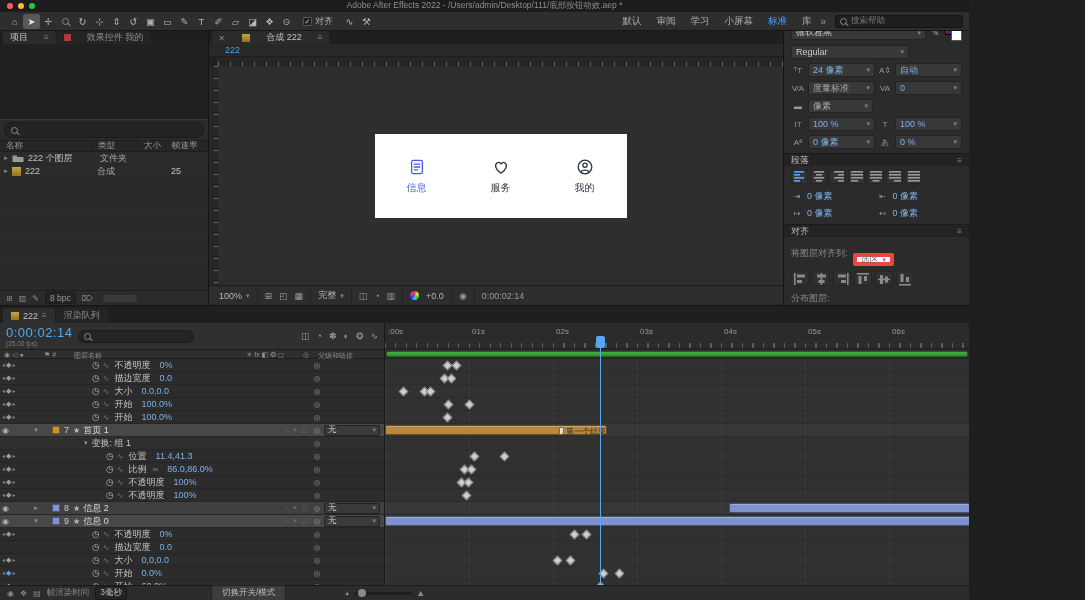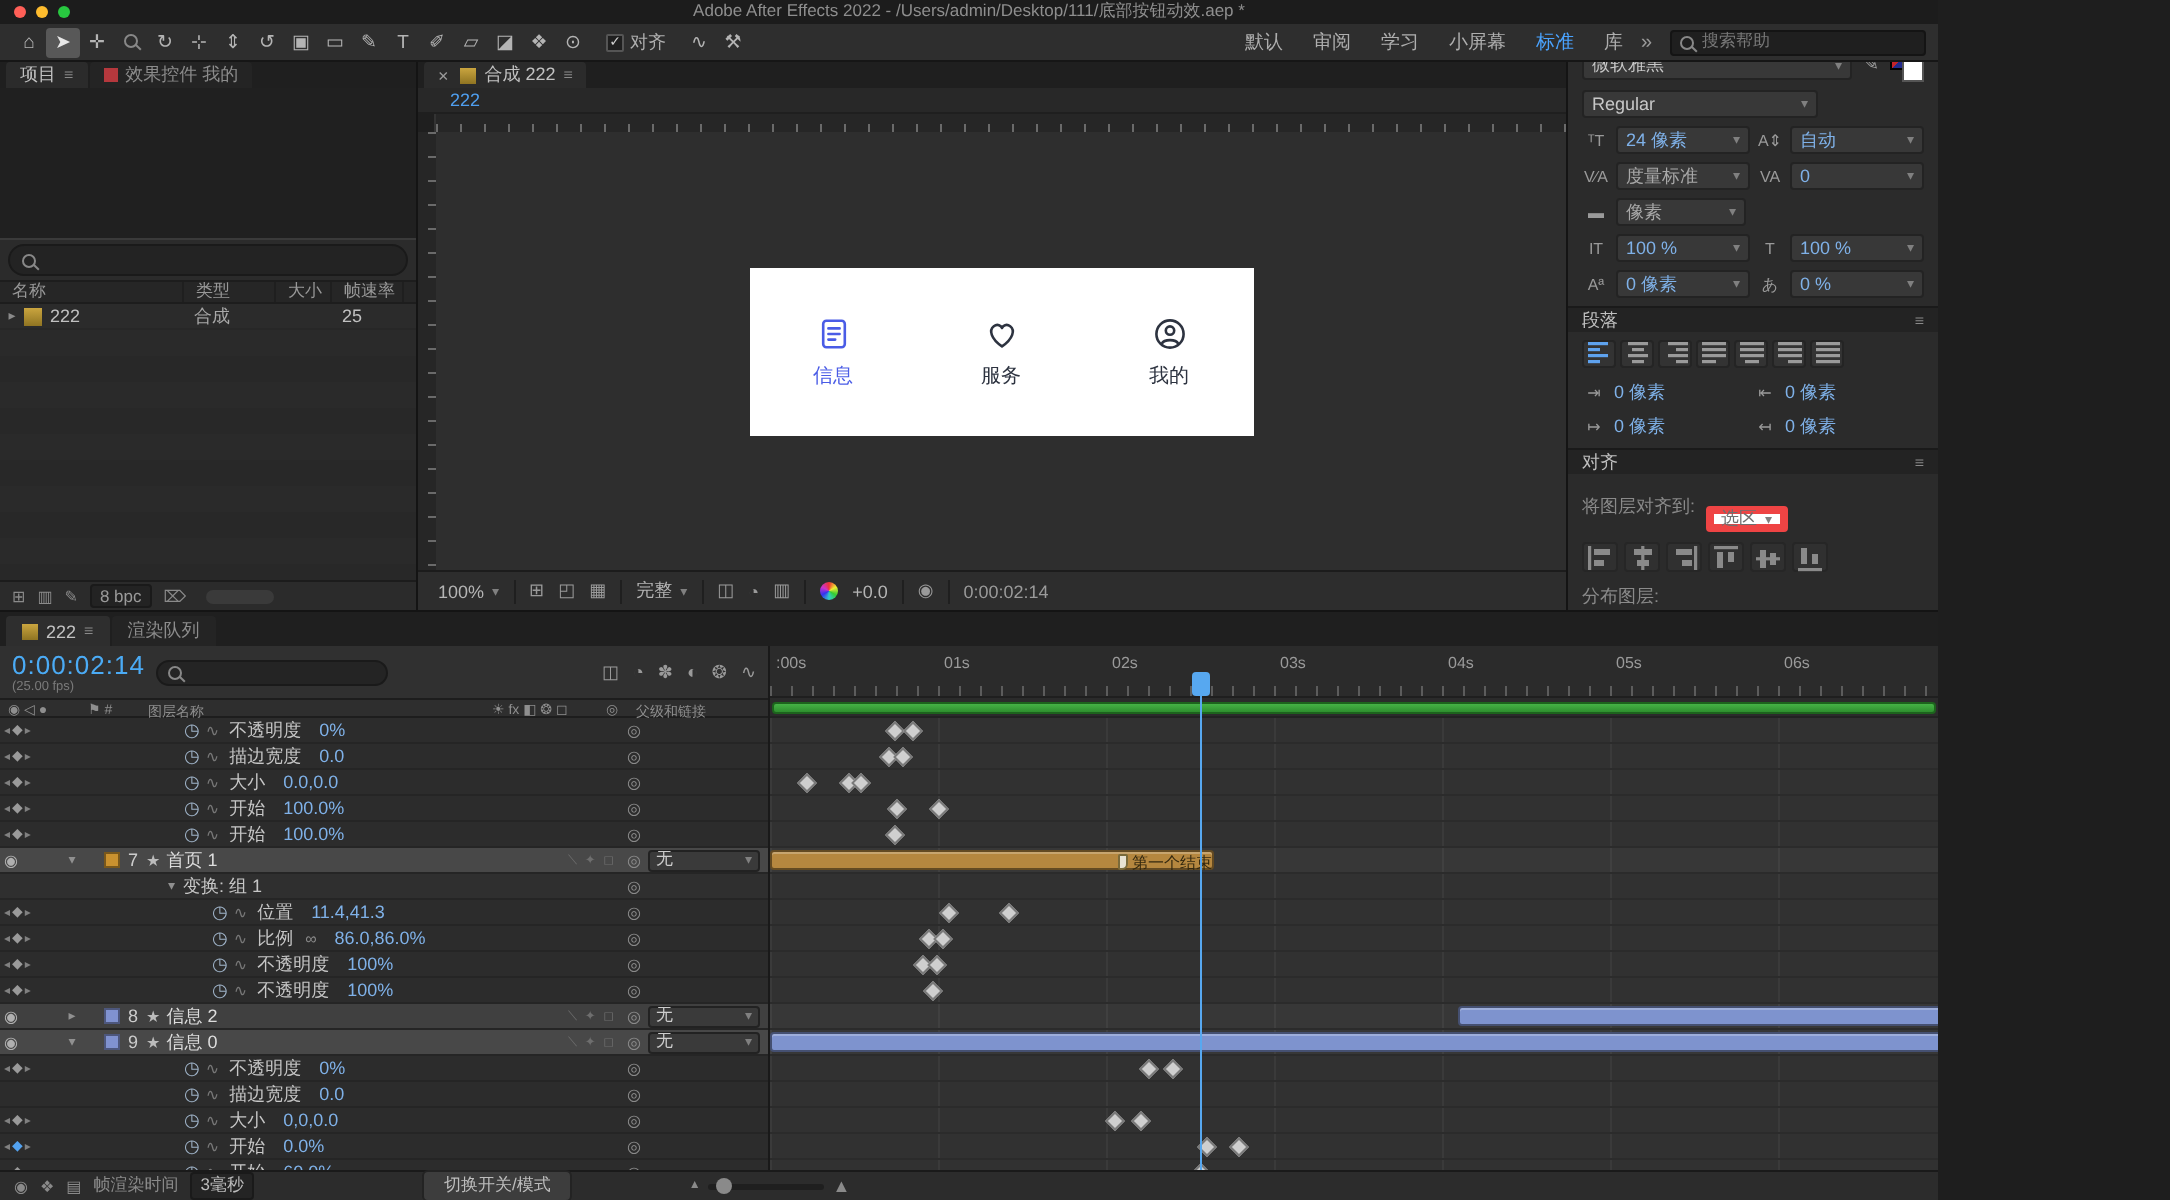--- a/index.html
+++ b/index.html
@@ -25,21 +25,21 @@
   .align-check { display:flex; align-items:center; gap:3px; margin:0 8px; color:#b0b0b0; font-size:9px; }
   .cb { width:9px; height:9px; background:#1f1f1f; border:1px solid #555; border-radius:1px; font-size:7px; line-height:8px; text-align:center; color:#cfcfcf; }
   .workspaces { display:flex; gap:15px; margin-left:auto; font-size:9.5px; color:#aeaeae; }
   .ws.active { color:#4aa3ff; }
   .chev { margin:0 9px; color:#9a9a9a; }
   .searchbox { width:128px; height:13px; background:#1f1f1f; border:1px solid #141414; border-radius:2px; display:flex; align-items:center; gap:4px; padding:0 4px; color:#777; font-size:8.5px; }
 
   
   .main { height:274px; display:flex; flex-shrink:0; }
   .ptabs { height:13px; background:#1f1f1f; display:flex; align-items:stretch; gap:1px; padding-left:3px; font-size:9px; flex-shrink:0; }
-  .ptab { display:flex; align-items:center; gap:4px; padding:0 7px; background:#2b2b2b; color:#c2c2c2; border-radius:2px 2px 0 0; }
+  .ptab { display:flex; align-items:center; gap:16px; padding:0 7px; background:#2b2b2b; color:#c2c2c2; border-radius:2px 2px 0 0; }
   .ptab:not(.active) { background:#242424; color:#8c8c8c; }
   .burger { color:#8a8a8a; font-size:8px; }
   .redsq { width:7px; height:7px; background:#b5383d; display:inline-block; }
   .compsq { width:8px; height:8px; background:linear-gradient(#caa53f,#8f7422); display:inline-block; }
   .closex { color:#9a9a9a; font-size:9px; margin-right:2px; }
 
   
   .project-panel { width:209px; background:#2b2b2b; border-right:1px solid #141414; display:flex; flex-direction: column; }
   .proj-preview { height:76px; background:#202020; border-bottom:1px solid #3a3a3a; }
   .proj-search { height:16px; margin:2px 4px; background:#232323; border:1px solid #1a1a1a; border-radius:8px; display:flex; align-items:center; padding:0 6px; }
@@ -256,20 +256,30 @@
       </div>
       <div class="proj-cols" id="proj-cols">
           <span style="width: 92px;">名称</span>
           <span style="width: 46px;">类型</span>
           <span style="width: 28px;">大小</span>
           <span style="width: 36px;">帧速率</span>
         </div>
       <div id="proj-rows">
           <div class="prow">
             <span class="ptw">▸</span>
+            <svg width="12" height="9">
+              <path d="M0.5 1.5 h4 l1 1.5 h6 v5 h-11 Z" fill="#9a9a9a"></path>
+            </svg>
+            <span class="pn">222 个图层</span>
+            <span class="pt">文件夹</span>
+            <span class="ps"></span>
+            <span class="pf"></span>
+          </div>
+          <div class="prow">
+            <span class="ptw">▸</span>
             <span class="compic"></span>
             <span class="pn">222</span>
             <span class="pt">合成</span>
             <span class="ps"></span>
             <span class="pf">25</span>
           </div>
         </div>
       <div class="proj-fill"></div>
       <div class="proj-footer">
         <span class="f-ic">⊞</span>

